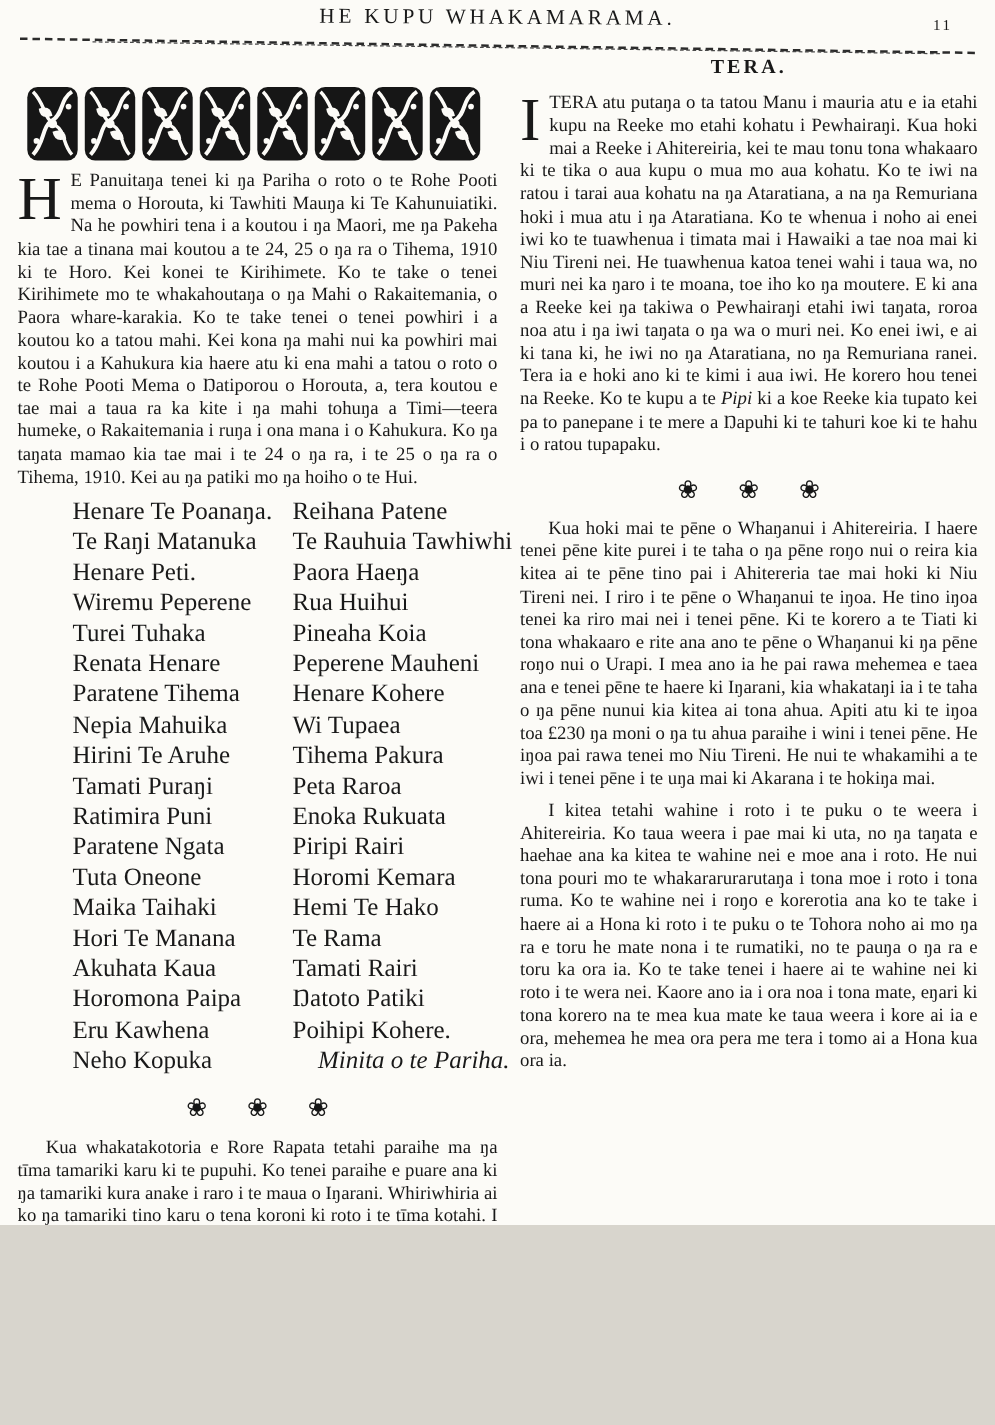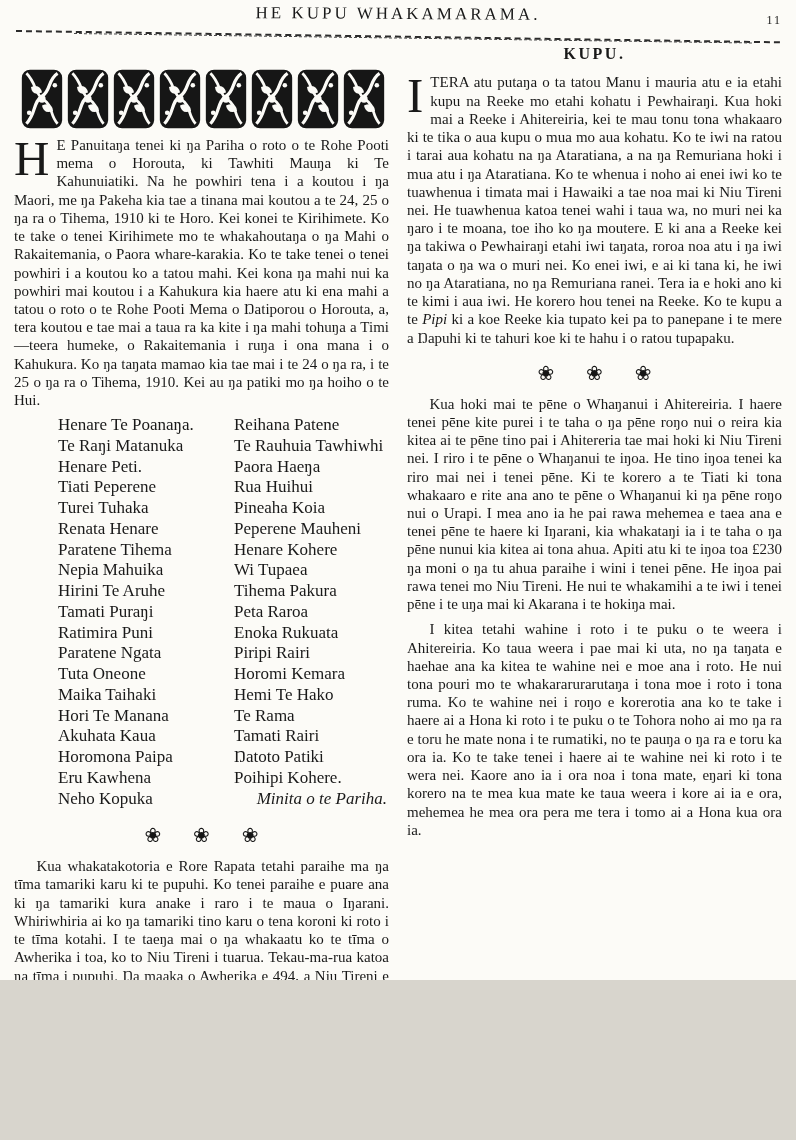--- a/index.html
+++ b/index.html
@@ -8,21 +8,21 @@
     background:#fcfbf7;color:#191919;position:relative;overflow:hidden;
     padding:4px 14px 0 14px;
     font-family:"Liberation Serif","DejaVu Serif",serif;
   }
   
   .masthead{position:relative;height:24px;}
   .masthead-title{
     text-align:center;font-size:17px;letter-spacing:3px;font-weight:normal;
     transform:rotate(0.35deg);
   }
-  .page-num{position:absolute;right:0;top:9px;font-size:12px;letter-spacing:2px;font-family:Liberation Serif, serif;}
+  .page-num{position:absolute;right:20px;top:9px;font-size:12px;letter-spacing:2px;font-family:Liberation Serif, serif;}
   .head-rule{
     border-top:2px dashed #2b2b2b;height:0;margin:2px 2px 0 2px;
     transform:rotate(0.85deg);transform-origin:left center;
   }
   .head-rule2{
     border-top:1px dashed #4a4a4a;height:0;margin:1px 30px 0 60px;
     transform:rotate(0.8deg);transform-origin:left center;
   }
   
   .cols{display:flex;gap:18px;margin-top:2px;}
@@ -37,21 +37,21 @@
   .section-heading{
     text-align:center;font-weight:bold;font-size:16px;letter-spacing:2.5px;
     margin:24px 0 12px 0;
   }
   .section-heading.first{margin:8px 0 10px 0;}
   
   .dropcap{
     float:left;font-size:49px;line-height:0.8;padding:3px 7px 0 0;
   }
   
-  .names{display:flex;padding-left:44px;margin-top:6px;font-size:17px;}
+  .names{display:flex;padding-left:44px;margin-top:6px;font-size:20px;}
   .names-col-a{width:176px;flex:none;}
   .names-col-b{flex:1;}
   .name-row{line-height:1.22;white-space:nowrap;text-align:left;}
   .signature{font-style:italic;text-align:right;padding-right:2px;line-height:1.22;}
   
   .rosettes{text-align:center;margin:16px 0 12px 0;line-height:1;}
   .rosette{
     display:inline-block;margin:0 14px;font-size:20px;color:#161616;
     font-family:"DejaVu Sans",sans-serif;
   }
@@ -132,21 +132,21 @@
       </div>
 
 
       <p><span class="dropcap">H</span><span>E Panuitaŋa tenei ki ŋa Pariha o roto o te Rohe Pooti mema o Horouta, ki Tawhiti Mauŋa ki Te Kahunuiatiki. Na he powhiri tena i a koutou i ŋa Maori, me ŋa Pakeha kia tae a tinana mai koutou a te 24, 25 o ŋa ra o Tihema, 1910 ki te Horo. Kei konei te Kirihimete. Ko te take o tenei Kirihimete mo te whakahoutaŋa o ŋa Mahi o Rakaitemania, o Paora whare-karakia. Ko te take tenei o tenei powhiri i a koutou ko a tatou mahi. Kei kona ŋa mahi nui ka powhiri mai koutou i a Kahukura kia haere atu ki ena mahi a tatou o roto o te Rohe Pooti Mema o Ŋatiporou o Horouta, a, tera koutou e tae mai a taua ra ka kite i ŋa mahi tohuŋa a Timi—teera humeke, o Rakaitemania i ruŋa i ona mana i o Kahukura. Ko ŋa taŋata mamao kia tae mai i te 24 o ŋa ra, i te 25 o ŋa ra o Tihema, 1910. Kei au ŋa patiki mo ŋa hoiho o te Hui.</span></p>
 
       <div class="names">
         <div class="names-col-a">
           <div class="name-row">Henare Te Poanaŋa.</div>
           <div class="name-row">Te Raŋi Matanuka</div>
           <div class="name-row">Henare Peti.</div>
-          <div class="name-row">Tiati Peperene</div>
+          <div class="name-row">Wiremu Peperene</div>
           <div class="name-row">Turei Tuhaka</div>
           <div class="name-row">Renata Henare</div>
           <div class="name-row">Paratene Tihema</div>
           <div class="name-row">Nepia Mahuika</div>
           <div class="name-row">Hirini Te Aruhe</div>
           <div class="name-row">Tamati Puraŋi</div>
           <div class="name-row">Ratimira Puni</div>
           <div class="name-row">Paratene Ngata</div>
           <div class="name-row">Tuta Oneone</div>
           <div class="name-row">Maika Taihaki</div>
@@ -183,21 +183,21 @@
         <span class="rosette">❀</span>
         <span class="rosette">❀</span>
         <span class="rosette">❀</span>
       </div>
 
       <p class="indent">Kua whakatakotoria e Rore Rapata tetahi paraihe ma ŋa tīma tamariki karu ki te pupuhi. Ko tenei paraihe e puare ana ki ŋa tamariki kura anake i raro i te maua o Iŋarani. Whiriwhiria ai ko ŋa tamariki tino karu o tena koroni ki roto i te tīma kotahi. I te taeŋa mai o ŋa whakaatu ko te tīma o Awherika i toa, ko to Niu Tireni i tuarua. Tekau-ma-rua katoa ŋa tīma i pupuhi. Ŋa maaka o Awherika e 494, a Niu Tireni e 476.</p>
     </div>
 
     <div class="col">
 
-      <div class="section-heading first">KUPU.</div>
+      <div class="section-heading first">TERA.</div>
 
       <p><span class="dropcap">I</span><span>TERA atu putaŋa o ta tatou Manu i mauria atu e ia etahi kupu na Reeke mo etahi kohatu i Pewhairaŋi. Kua hoki mai a Reeke i Ahitereiria, kei te mau tonu tona whakaaro ki te tika o aua kupu o mua mo aua kohatu. Ko te iwi na ratou i tarai aua kohatu na ŋa Ataratiana, a na ŋa Remuriana hoki i mua atu i ŋa Ataratiana. Ko te whenua i noho ai enei iwi ko te tuawhenua i timata mai i Hawaiki a tae noa mai ki Niu Tireni nei. He tuawhenua katoa tenei wahi i taua wa, no muri nei ka ŋaro i te moana, toe iho ko ŋa moutere. E ki ana a Reeke kei ŋa takiwa o Pewhairaŋi etahi iwi taŋata, roroa noa atu i ŋa iwi taŋata o ŋa wa o muri nei. Ko enei iwi, e ai ki tana ki, he iwi no ŋa Ataratiana, no ŋa Remuriana ranei. Tera ia e hoki ano ki te kimi i aua iwi. He korero hou tenei na Reeke. Ko te kupu a te </span><span class="italic">Pipi</span><span> ki a koe Reeke kia tupato kei pa to panepane i te mere a Ŋapuhi ki te tahuri koe ki te hahu i o ratou tupapaku.</span></p>
 
       <div class="rosettes">
         <span class="rosette">❀</span>
         <span class="rosette">❀</span>
         <span class="rosette">❀</span>
       </div>
 
       <p class="indent">Kua hoki mai te pēne o Whaŋanui i Ahitereiria. I haere tenei pēne kite purei i te taha o ŋa pēne roŋo nui o reira kia kitea ai te pēne tino pai i Ahitereria tae mai hoki ki Niu Tireni nei. I riro i te pēne o Whaŋanui te iŋoa. He tino iŋoa tenei ka riro mai nei i tenei pēne. Ki te korero a te Tiati ki tona whakaaro e rite ana ano te pēne o Whaŋanui ki ŋa pēne roŋo nui o Urapi. I mea ano ia he pai rawa mehemea e taea ana e tenei pēne te haere ki Iŋarani, kia whakataŋi ia i te taha o ŋa pēne nunui kia kitea ai tona ahua. Apiti atu ki te iŋoa toa £230 ŋa moni o ŋa tu ahua paraihe i wini i tenei pēne. He iŋoa pai rawa tenei mo Niu Tireni. He nui te whakamihi a te iwi i tenei pēne i te uŋa mai ki Akarana i te hokiŋa mai.</p>

